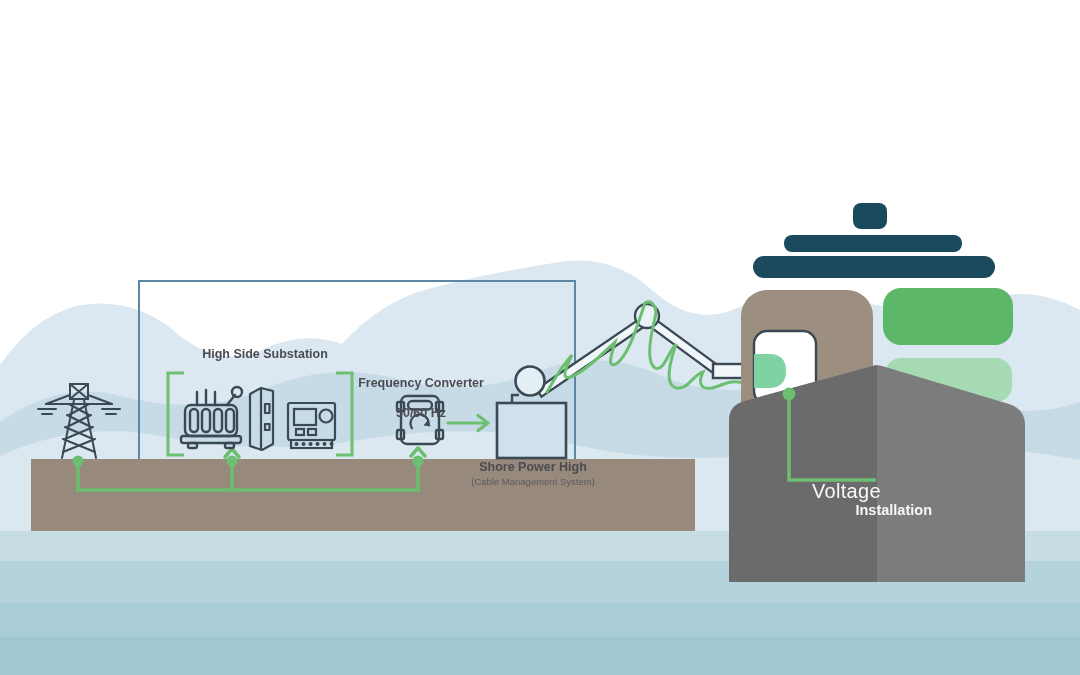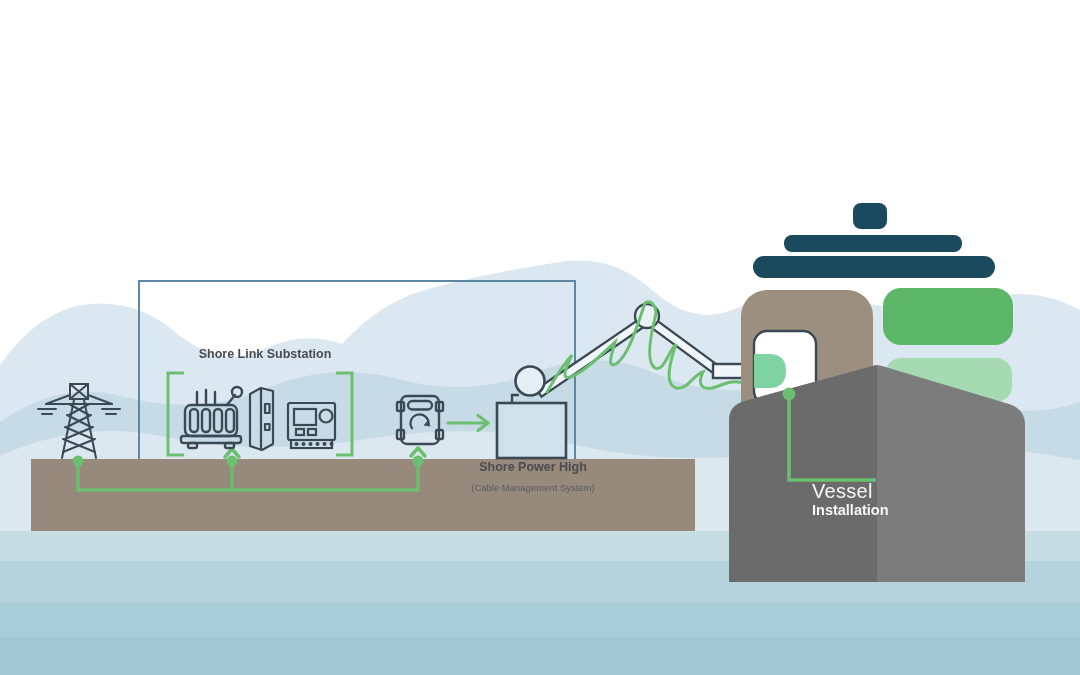--- a/index.html
+++ b/index.html
@@ -3,24 +3,24 @@
 <meta charset="utf-8">
 <style>
   html,body{margin:0;padding:0;background:#ffffff;}
   .scene{
     position:relative;width:1080px;height:675px;overflow:hidden;
     background:#ffffff;font-family:"Liberation Sans",sans-serif;
   }
   .scene svg.art{position:absolute;left:0;top:0;}
   .lbl{position:absolute;text-align:center;color:#4b4b52;font-weight:bold;
        font-size:12.5px;line-height:15px;white-space:pre-line;}
-  .lbl.small{font-weight:normal;font-size:9.5px;color:#5a5a60;line-height:11px;margin-top:6px;}
+  .lbl.small{font-weight:normal;font-size:9.5px;color:#5a5a60;line-height:11px;}
   .onboard-block{position:absolute;left:812px;top:481px;width:120px;color:#f7f7f7;text-align:left;}
   .onboard-block .t1{font-size:20px;font-weight:normal;letter-spacing:.3px;line-height:21px;}
-  .onboard-block .t2{font-size:14.5px;font-weight:bold;line-height:16px;}
+  .onboard-block .t2{font-size:14.5px;font-weight:bold;line-height:16px;text-align:right;}
   .onboard-block .t3{font-size:10.5px;font-weight:normal;line-height:12.5px;margin-top:7px;white-space:pre-line;}
 </style>
 </head>
 <body>
 
 <div class="scene">
 
   <svg class="art" width="1080" height="675" viewBox="0 0 1080 675">
 
     <g>
@@ -160,25 +160,29 @@
       <path fill="#7fd2a2" d="M754,354 L769,354 Q786,354 786,371 Q786,388 769,388 L754,388 Z"></path>
       <path fill="#7c7c7c" d="M729,582 L729,421 Q729,405 745,401 L872,366 Q877,364.5 882,366 L1009,404
                Q1025,409 1025,424 L1025,582 Z"></path>
       <path fill="#6b6b6b" d="M729,582 L729,421 Q729,405 745,401 L877,365 L877,582 Z"></path>
       <path d="M789,394 L789,480 L876,480" fill="none" stroke="#6cbe70" stroke-width="3.5"></path>
       <circle cx="789" cy="394" r="6.5" fill="#6cbe70"></circle>
     </g>
   </svg>
 
 
-  <div class="lbl" style="left:195px;top:347px;width:140px;">Shore Link Substation</div>
+  <div class="lbl" style="left:195px;top:347px;width:140px;">High Side Substation</div>
 
+  <div class="lbl" style="left:356px;top:361px;width:130px;">
+    <span>Frequency Converter</span><br>
+    <span>50/60 Hz</span>
+  </div>
 
   <div class="lbl" style="left:463px;top:460px;width:140px;">Shore Power High</div>
 
   <div class="lbl small" style="left:453px;top:476px;width:160px;">(Cable Management System)</div>
 
   <div class="onboard-block">
-    <div class="t1">Vessel</div>
+    <div class="t1">Voltage</div>
     <div class="t2">Installation</div>
   </div>
 
 </div>
 
 </body></html>

